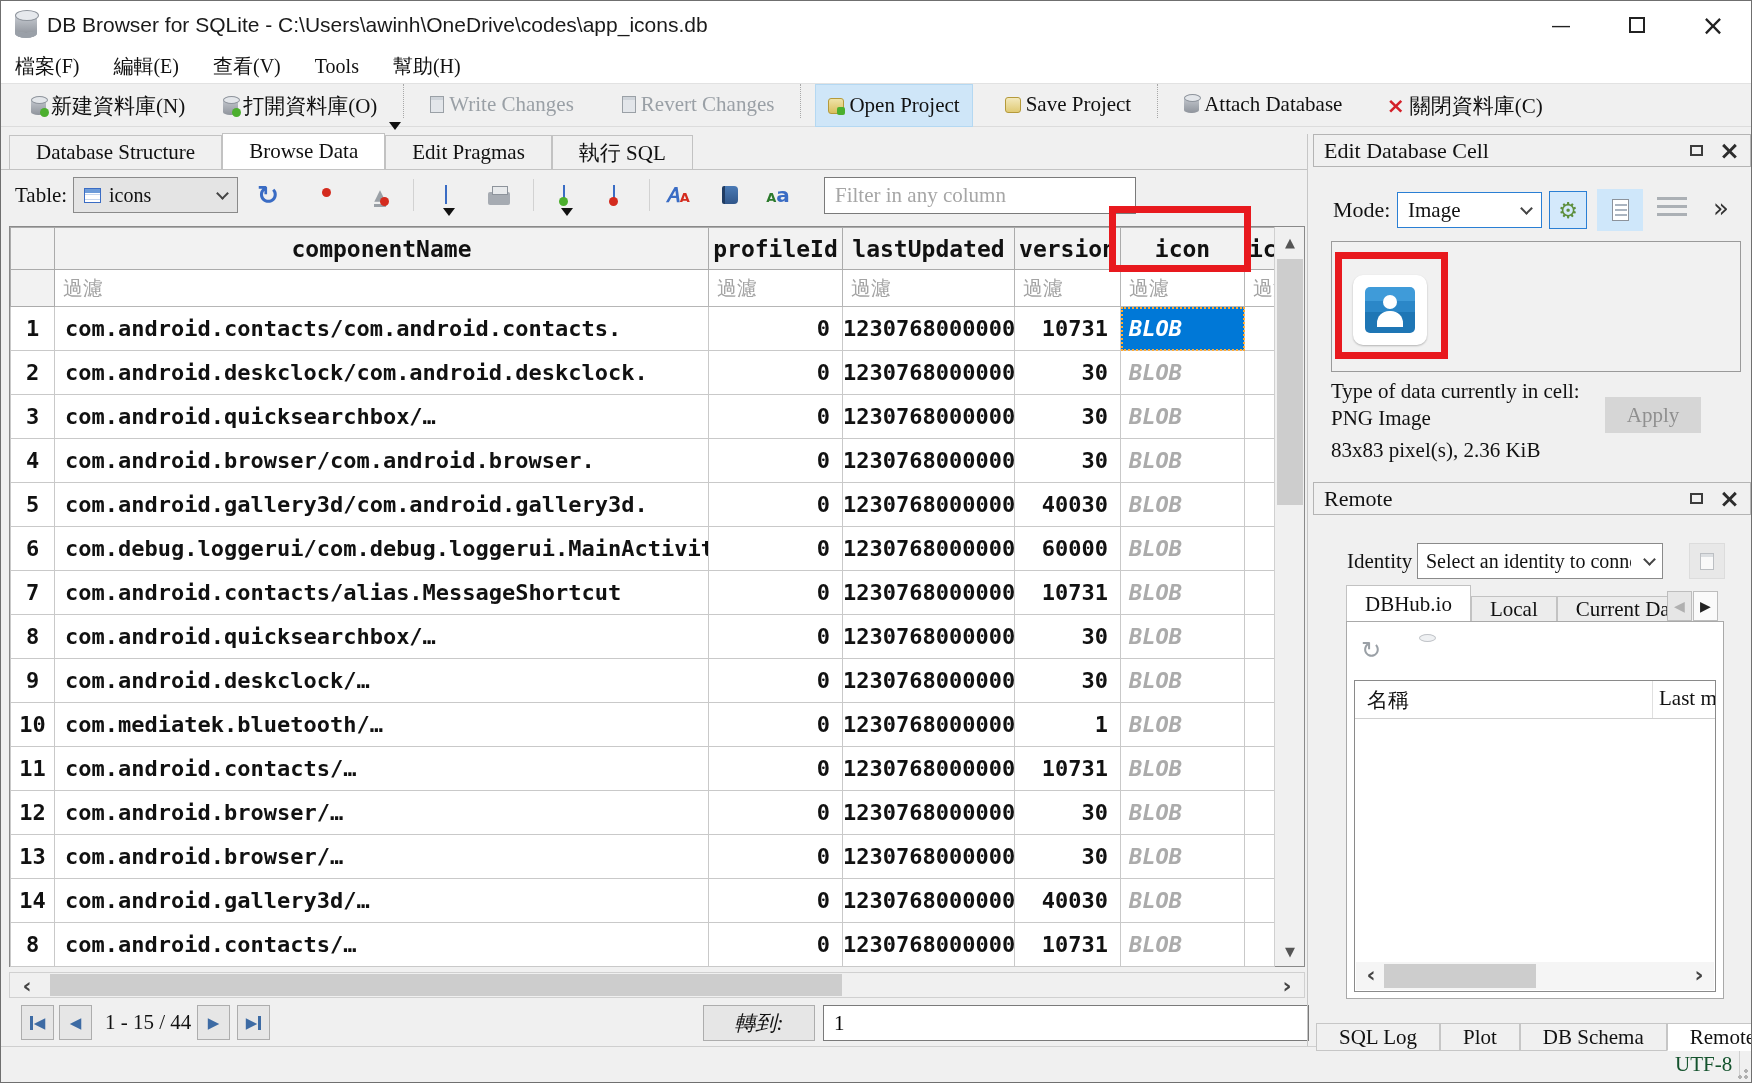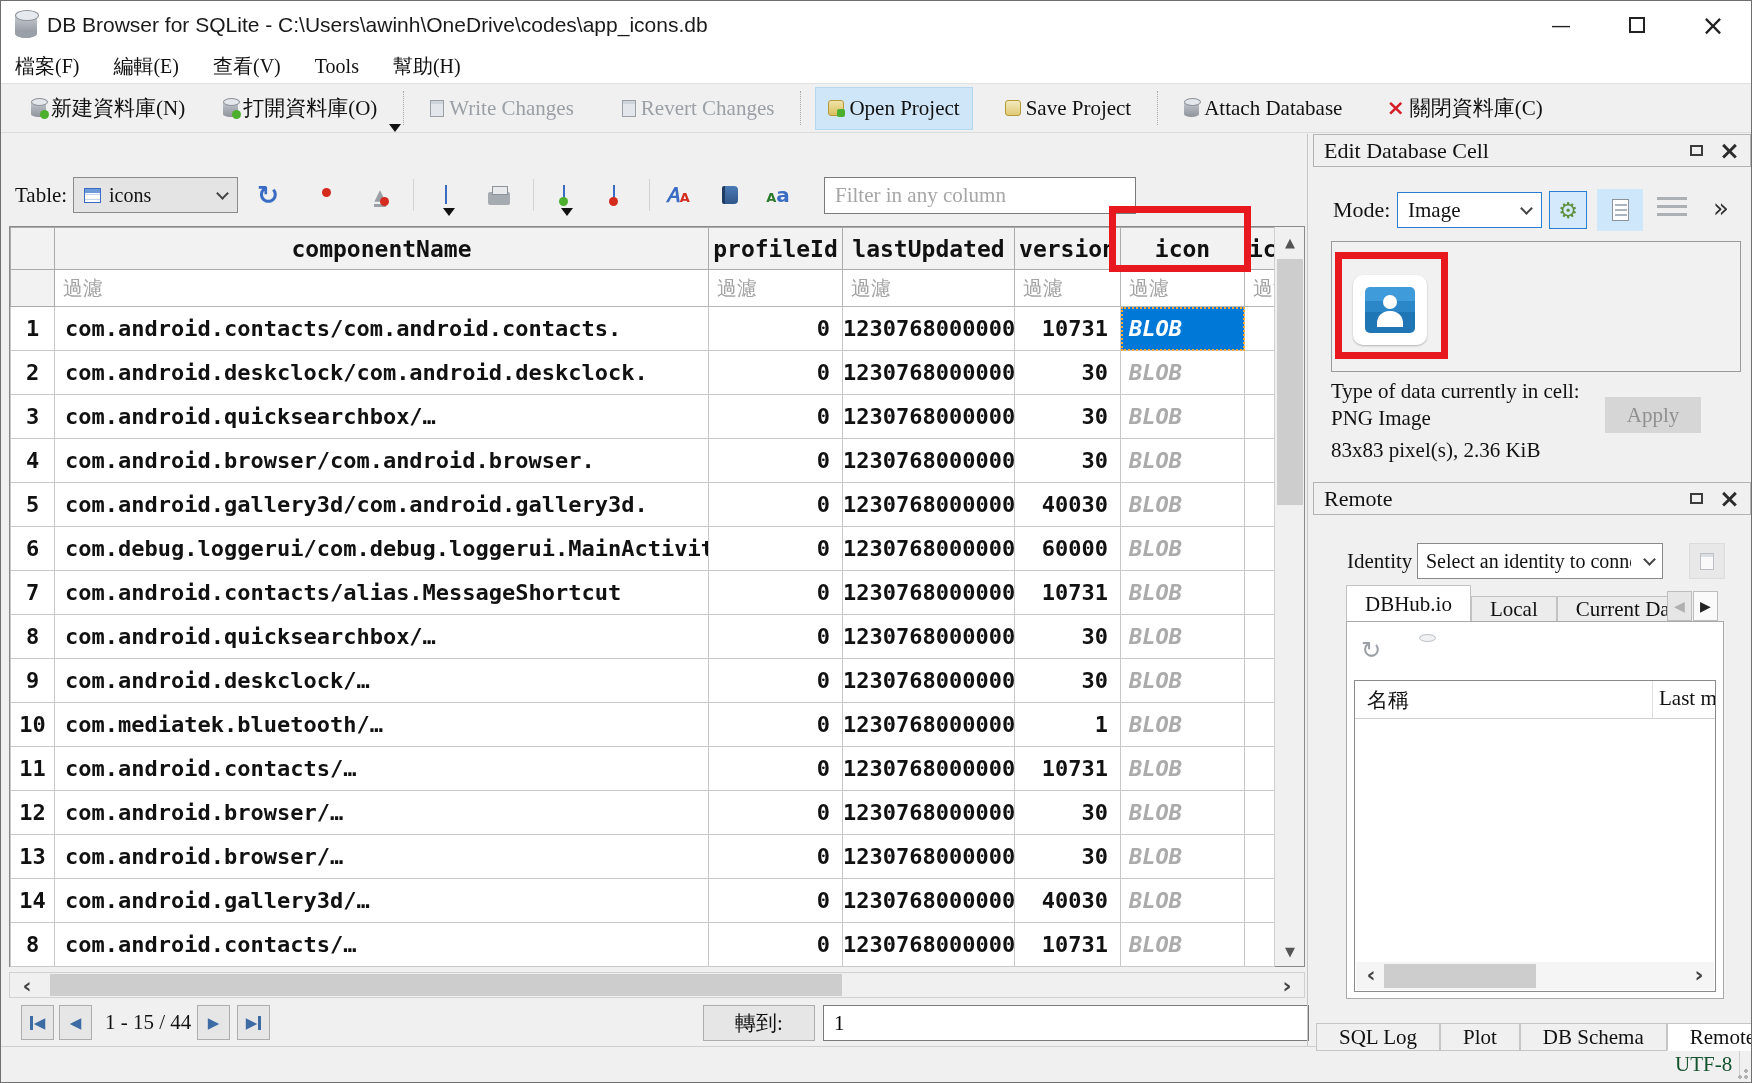--- a/index.html
+++ b/index.html
@@ -14,21 +14,21 @@
   .db-cyl::before { content:""; position:absolute; left:0; top:-2px; width:22px; height:9px; border-radius:50%; background:#e6e9ed; border:1px solid #8d939b; }
   .win-btns { position:absolute; right:0; top:0; height:48px; display:flex; }
   .win-btn { width:76px; height:48px; display:flex; align-items:center; justify-content:center; font-family:"DejaVu Sans",sans-serif; font-size:20px; color:#222; }
   .max-box { width:16px; height:16px; border:2px solid #222; }
 
   
   .menubar { position:absolute; left:0; top:48px; width:100%; height:34px; background:#fff; display:flex; align-items:center; gap:34px; padding-left:14px; font-size:20px; }
   .menu-item { cursor:default; }
 
   
-  .toolbar { position:absolute; left:0; top:82px; width:100%; height:50px; background:#f0f0f0; border-top:1px solid #e2e2e2; border-bottom:1px solid #dcdcdc; display:flex; align-items:center; padding-left:18px; font-size:21px; }
+  .toolbar { position:absolute; left:0; top:82px; width:100%; height:44px; background:#f0f0f0; border-top:1px solid #e2e2e2; border-bottom:1px solid #dcdcdc; display:flex; align-items:flex-start; padding-left:18px; font-size:21px; }
   .tb-btn { display:flex; align-items:center; gap:5px; padding:8px 12px; position:relative; white-space:nowrap; }
   .tb-btn.disabled { color:#9aa0a6; }
   .tb-btn.hilite { background:#cfe6f8; border:1px solid #b4d8f2; }
   .tb-sep { width:0; height:34px; border-left:1px dotted #a8a8a8; margin:0 14px; }
   .drop-tri { width:0; height:0; border-left:6px solid transparent; border-right:6px solid transparent; border-top:8px solid #111; position:absolute; bottom:-2px; right:-12px; }
   .cyl-s { width:15px; height:17px; position:relative; background:linear-gradient(#c8ccd2,#8f949c); border-radius:7px/3px; flex:none; }
   .cyl-s::before { content:""; position:absolute; left:0; top:-2px; width:15px; height:6px; border-radius:50%; background:#e3e6ea; border:1px solid #8d939b; }
   .badge { position:absolute; width:9px; height:9px; border-radius:50%; right:-3px; bottom:-2px; }
   .badge.green { background:#4caf2e; }
   .badge.red { background:#d42b1e; }
@@ -84,21 +84,21 @@
   .vthumb { position:absolute; left:2px; top:32px; width:26px; height:246px; background:#cdcdcd; }
   .hscroll { position:absolute; left:8px; top:971px; width:1296px; height:26px; background:#f0f0f0; border:1px solid #d0d0d0; }
   .hscroll .arr, .hscroll2 .arr { position:absolute; top:0; width:30px; height:24px; display:flex; align-items:center; justify-content:center; color:#444; font-family:"DejaVu Sans",sans-serif; font-size:22px; font-weight:bold; }
   .hthumb { position:absolute; left:40px; top:1px; width:792px; height:22px; background:#cdcdcd; }
 
   
   .navrow { position:absolute; left:8px; top:1004px; width:1296px; height:40px; }
   .nav-btn { position:absolute; top:0; width:33px; height:35px; background:#e6e6e6; border:1px solid #adadad; display:flex; align-items:center; justify-content:center; color:#3d6ba4; font-family:"DejaVu Sans",sans-serif; font-size:15px; gap:1px; }
   .nav-bar { width:3px; height:14px; background:#3d6ba4; }
   .nav-count { position:absolute; left:96px; top:5px; font-size:21px; }
-  .goto-btn { position:absolute; left:694px; top:0; width:112px; height:36px; background:#e6e6e6; border:1px solid #adadad; display:flex; align-items:center; justify-content:center; font-size:21px; }
+  .goto-btn { position:absolute; left:694px; top:0; width:112px; height:36px; background:#e6e6e6; border:1px solid #adadad; display:flex; align-items:center; justify-content:center; font-size:21px;font-style:italic; }
   .goto-input { position:absolute; left:814px; top:0; width:486px; height:36px; border:1px solid #7a7a7a; font-size:21px; padding:0 10px; font-family:"Liberation Serif","DejaVu Serif",serif; }
 
   
   .statusline { position:absolute; left:0; top:1045px; width:1752px; height:1px; background:#cfcfcf; }
   .status-enc { position:absolute; left:1674px; top:1051px; font-size:21px; color:#14532d; }
   .status-sep { position:absolute; left:1738px; top:1050px; width:1px; height:26px; background:#cfcfcf; }
   .grip { position:absolute; right:3px; bottom:3px; width:12px; height:12px; background:
       radial-gradient(circle at 10px 10px,#b0b0b0 1.6px,transparent 2px),
       radial-gradient(circle at 10px 4px,#b0b0b0 1.6px,transparent 2px),
       radial-gradient(circle at 4px 10px,#b0b0b0 1.6px,transparent 2px); }
@@ -228,20 +228,26 @@
     <div class="tb-btn">
       <span class="cyl-s"></span>
       <span>Attach Database</span>
     </div>
     <div class="tb-btn" style="margin-left:20px">
       <span class="red-x">×</span>
       <span>關閉資料庫(C)</span>
     </div>
   </div>
 
+  <div class="tabbar">
+    <div class="mtab">Database Structure</div>
+    <div class="mtab active">Browse Data</div>
+    <div class="mtab">Edit Pragmas</div>
+    <div class="mtab">執行 SQL</div>
+  </div>
 
   <div class="controls">
     <span class="ctl-label">Table:</span>
     <div class="tbl-select">
       <span class="grid-ico"></span>
       <span>icons</span>
       <span class="chev"></span>
     </div>
     <div class="ctl-ico" style="left:252px">
         <span class="refresh-g">↻</span>

